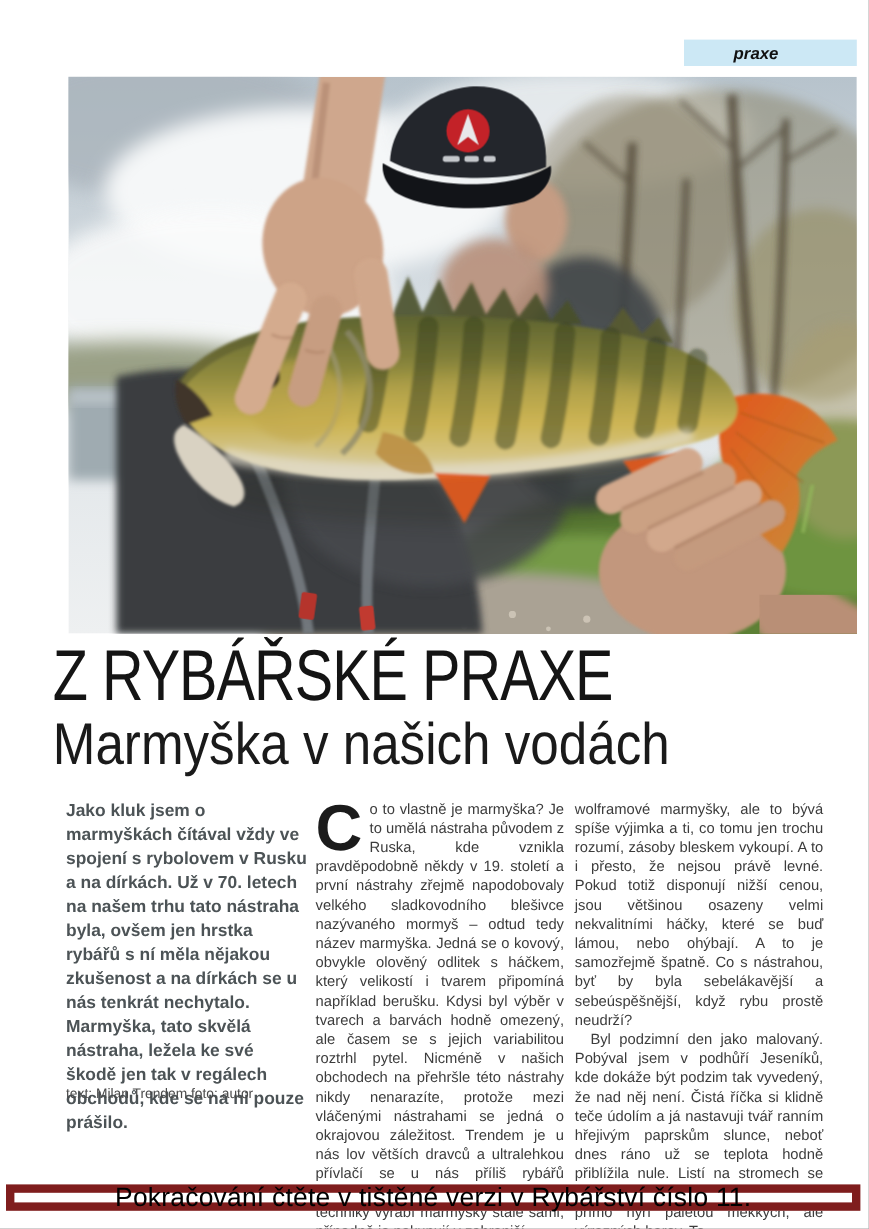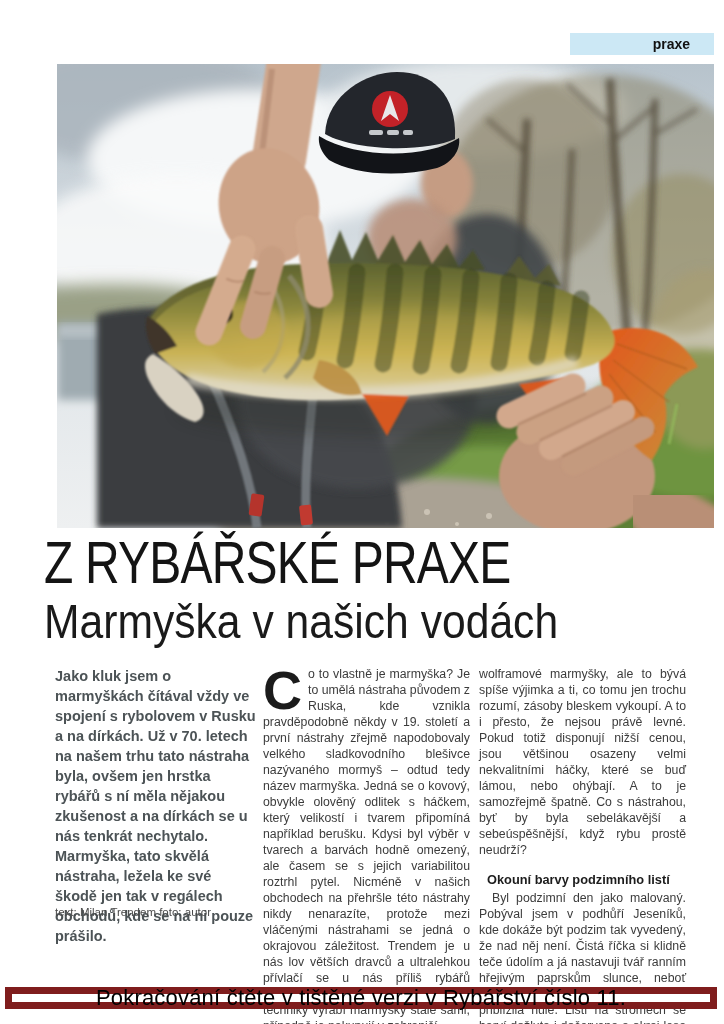--- a/index.html
+++ b/index.html
@@ -7,22 +7,23 @@
   .page {
     position:relative; width:724px; height:1024px; margin:0 auto;
     background:#ffffff; overflow:hidden;
     font-family:"Liberation Sans", sans-serif; color:#222;
   }
   .abs { position:absolute; }
 
   .header-bar {
     left:570px; top:33px; width:144px; height:22px;
     background:var(--headerBar,#cce8f5);
-    display:flex; align-items:center; justify-content:flex-end;
+    display:flex; align-items:center; justify-content:center;
     padding-right:24px;
+    font-style:italic;
   }
   .header-bar span { font-size:14px; font-weight:700; color:#111; }
 
   .photo { left:57px; top:64px; display:block; }
 
   .title {
     left:44px; top:533px; margin:0; line-height:1; white-space:nowrap;
     font-size:60px; font-weight:400; letter-spacing:-1px; color:#141414;
     transform:scaleX(.80); transform-origin:left top;
   }
@@ -251,21 +252,20 @@
   <div class="abs lead">Jako kluk jsem o marmyškách čítával vždy ve spojení s rybolovem v Rusku a na dírkách. Už v 70. letech na našem trhu tato nástraha byla, ovšem jen hrstka rybářů s ní měla nějakou zkušenost a na dírkách se u nás tenkrát nechytalo. Marmyška, tato skvělá nástraha, ležela ke své škodě jen tak v regálech obchodů, kde se na ni pouze prášilo.</div>
   <div class="abs byline">text: Milan Trendem foto: autor</div>
 
   <div class="abs col col2">
     <p><span class="dropcap">C</span><span>o to vlastně je marmyška? Je to umělá nástraha původem z Ruska, kde vznikla pravděpodobně někdy v 19. století a první nástrahy zřejmě napodobovaly velkého sladkovodního blešivce nazývaného mormyš – odtud tedy název marmyška. Jedná se o kovový, obvykle olověný odlitek s háčkem, který velikostí i tvarem připomíná například berušku. Kdysi byl výběr v tvarech a barvách hodně omezený, ale časem se s jejich variabilitou roztrhl pytel. Nicméně v našich obchodech na přehršle této nástrahy nikdy nenarazíte, protože mezi vláčenými nástrahami se jedná o okrajovou záležitost. Trendem je u nás lov větších dravců a ultralehkou přívlačí se u nás příliš rybářů nezabývá. Proto si nadšenci této techniky vyrábí marmyšky stále sami, případně je nakupují v zahraničí.</span></p>
 
   </div>
 
   <div class="abs col col3">
     <p>wolframové marmyšky, ale to bývá spíše výjimka a ti, co tomu jen trochu rozumí, zásoby bleskem vykoupí. A to i přesto, že nejsou právě levné. Pokud totiž disponují nižší cenou, jsou většinou osazeny velmi nekvalitními háčky, které se buď lámou, nebo ohýbají. A to je samozřejmě špatně. Co s nástrahou, byť by byla sebelákavější a sebeúspěšnější, když rybu prostě neudrží?</p>
-    <h3 class="subhead">Okouní barvy podzimního listí</h3>
     <p class="indent">Byl podzimní den jako malovaný. Pobýval jsem v podhůří Jeseníků, kde dokáže být podzim tak vyvedený, že nad něj není. Čistá říčka si klidně teče údolím a já nastavuji tvář ranním hřejivým paprskům slunce, neboť dnes ráno už se teplota hodně přiblížila nule. Listí na stromech se barví dožluta i dočervena a okraj lesa přímo hýří paletou měkkých, ale výrazných barev. To-</p>
   </div>
 
   <div class="abs banner">
     <span>Pokračování čtěte v tištěné verzi v Rybářství číslo 11.</span>
   </div>
 
 </div>
 
 </body></html>

